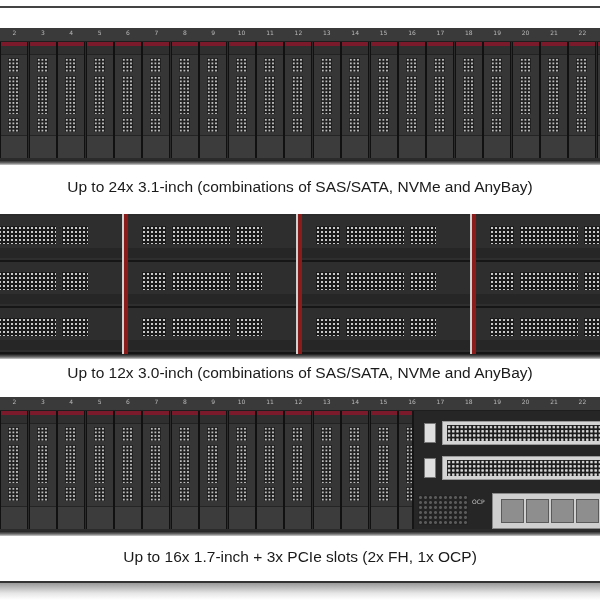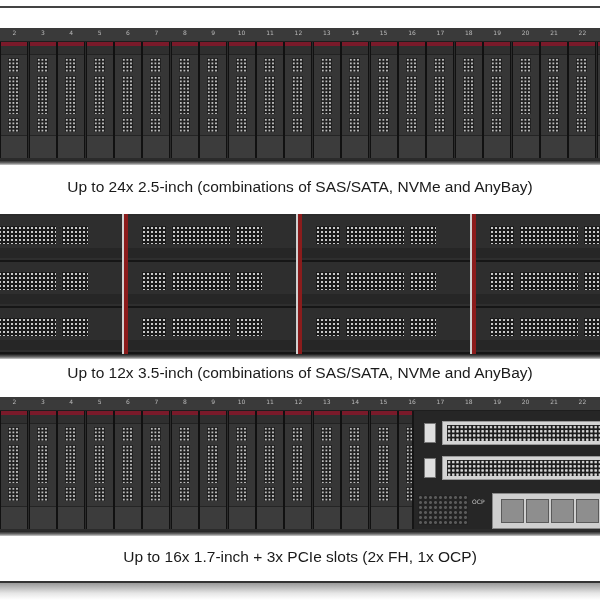--- a/index.html
+++ b/index.html
@@ -254,21 +254,21 @@
         <div class="foot"></div>
       </div>
       <div class="drive25" style="left: 596.8px; top: 14px; height: 116px;">
         <div class="tab"></div>
         <div class="handle"></div>
         <div class="foot"></div>
       </div>
     </div>
 </div>
 <div class="chassis-edge" style="top:160px;"></div>
-<div class="caption" style="top:178px;">Up to 24x 2.5-inch (combinations of SAS/SATA, NVMe and AnyBay)</div>
+<div class="caption" style="top:178px;">Up to 24x 3.1-inch (combinations of SAS/SATA, NVMe and AnyBay)</div>
 
 <div class="chassis" id="p2" style="top:214px; height:140px;">
     <div class="drive35" style="left: -46px; top: 2px; width: 172px;">
       <div class="g" style="left:44px;width:58px;"></div>
       <div class="g" style="left:108px;width:26px;"></div>
       <div class="lip"></div>
     </div>
     <div class="drive35" style="left: 128px; top: 2px; width: 172px;">
       <div class="g" style="left:14px;width:24px;"></div>
       <div class="g" style="left:44px;width:58px;"></div>
@@ -331,21 +331,21 @@
       <div class="g" style="left:14px;width:24px;"></div>
       <div class="g" style="left:44px;width:58px;"></div>
       <div class="g" style="left:108px;width:26px;"></div>
       <div class="lip"></div>
     </div>
     <div class="red-divider" style="left: 122px;"></div>
     <div class="red-divider" style="left: 296px;"></div>
     <div class="red-divider" style="left: 470px;"></div>
   </div>
 <div class="chassis-edge" style="top:354px;"></div>
-<div class="caption" style="top:364px;">Up to 12x 3.5-inch (combinations of SAS/SATA, NVMe and AnyBay)</div>
+<div class="caption" style="top:364px;">Up to 12x 3.0-inch (combinations of SAS/SATA, NVMe and AnyBay)</div>
 
 <div class="chassis" id="p3" style="top:397px; height:134px;">
   <div class="num-strip" id="p3nums">
       <span class="bay-num" style="left: 0.4px;">2</span>
       <span class="bay-num" style="left: 28.8px;">3</span>
       <span class="bay-num" style="left: 57.2px;">4</span>
       <span class="bay-num" style="left: 85.6px;">5</span>
       <span class="bay-num" style="left: 114px;">6</span>
       <span class="bay-num" style="left: 142.4px;">7</span>
       <span class="bay-num" style="left: 170.8px;">8</span>

